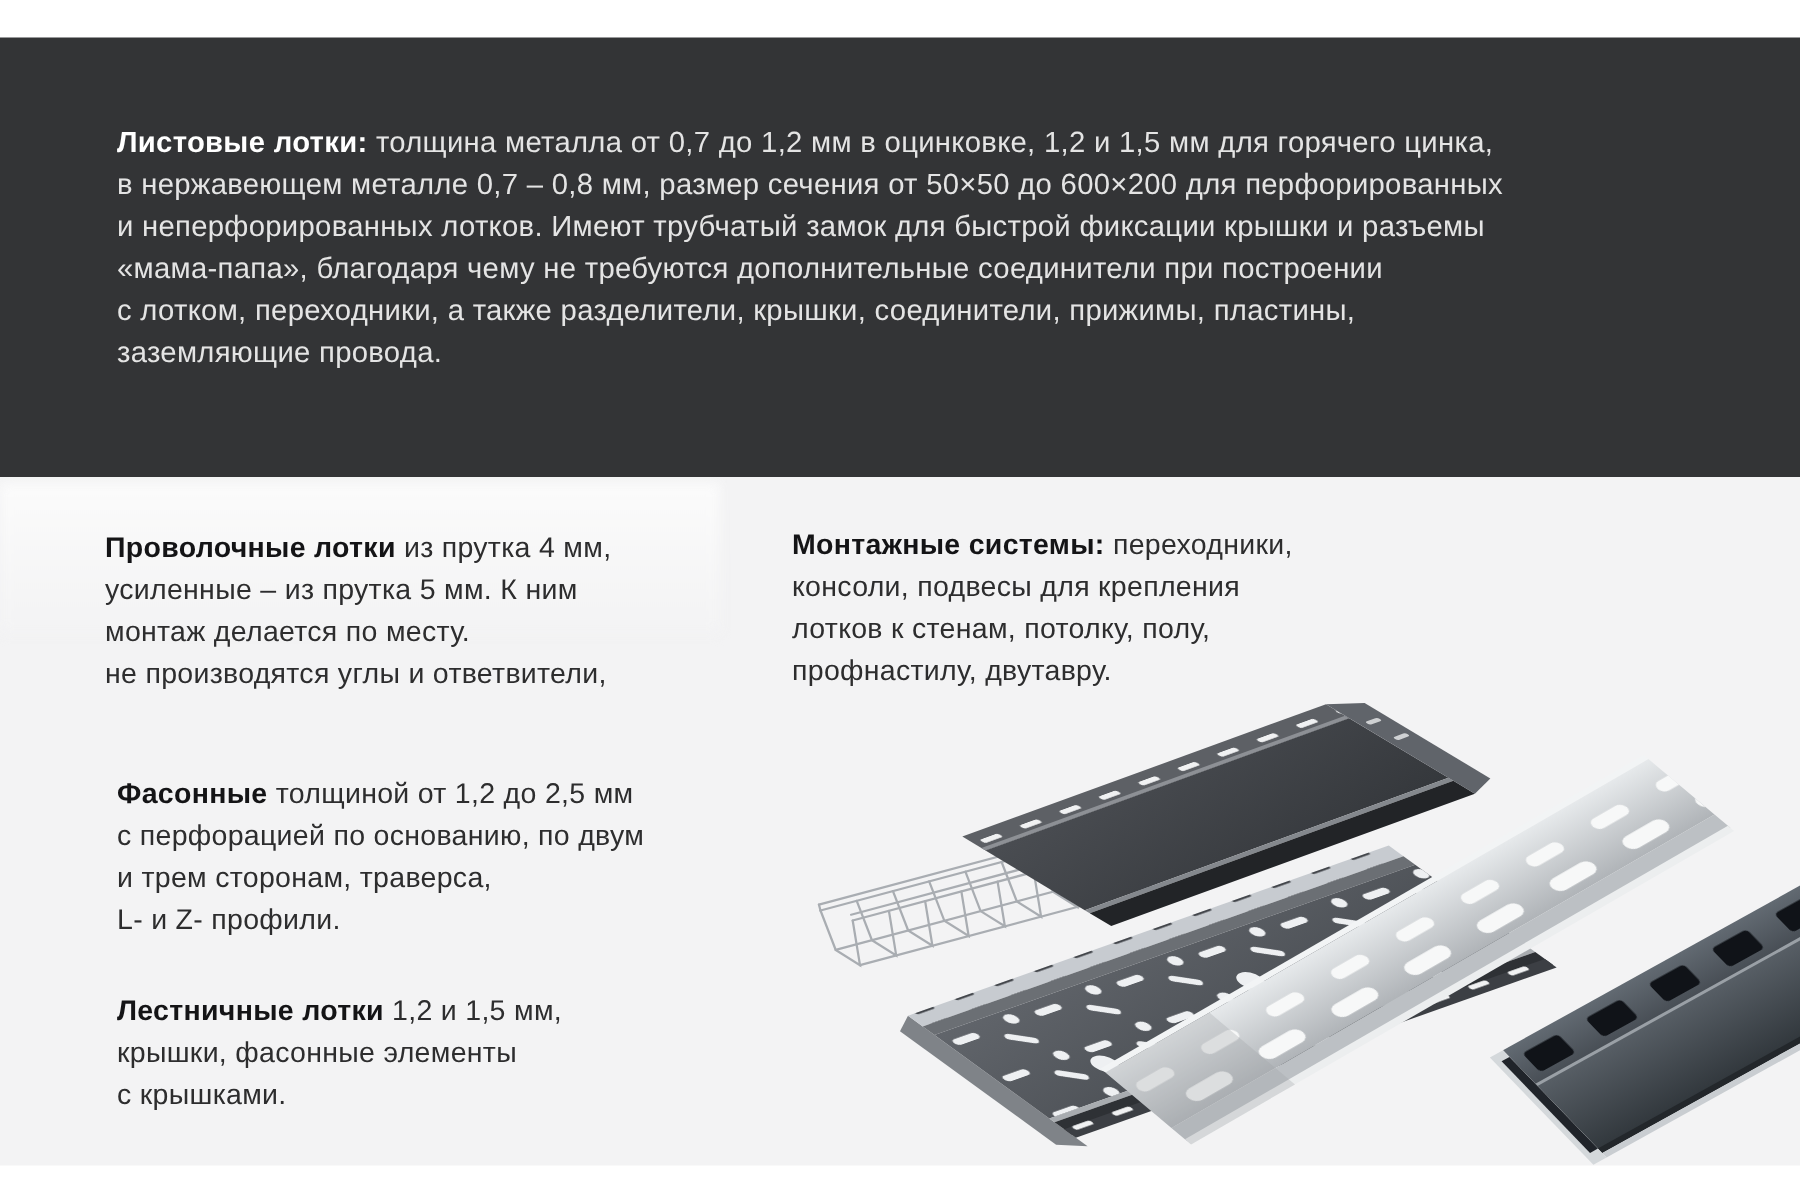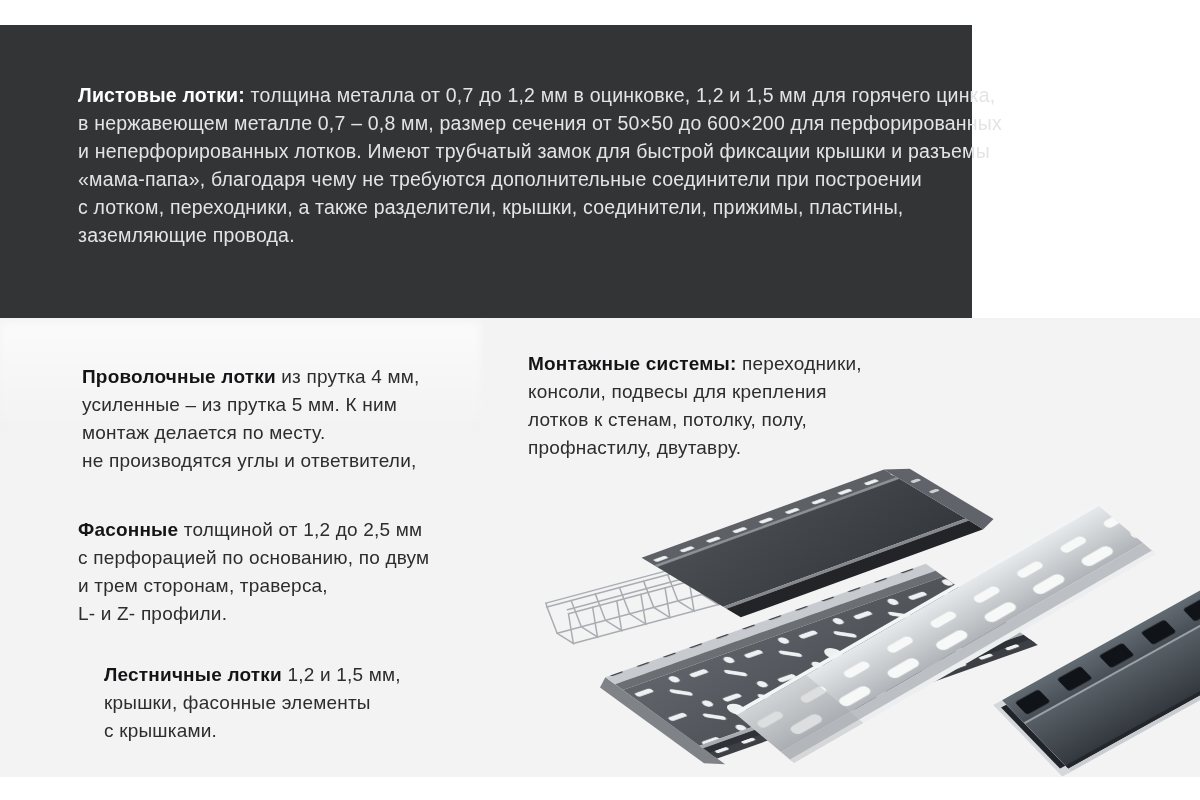--- a/index.html
+++ b/index.html
@@ -11,21 +11,21 @@
   .content-band{
     position:absolute;left:0;top:318px;width:1200px;height:459px;
     background:#f3f3f4;
   }
   .ghost-blur{
     position:absolute;left:0;top:322px;width:480px;height:100px;
     background:linear-gradient(#fbfbfb,#f3f3f4);
     filter:blur(4px);
   }
   .hero{
-    position:absolute;left:0;top:25px;width:972px;height:293px;
+    position:absolute;left:0;top:25px;width:1200px;height:293px;
     background:#333436;color:#e4e4e4;box-sizing:border-box;
     padding:56px 40px 0 78px;
     font-size:19.5px;line-height:28px;letter-spacing:.2px;
     font-weight:400;
   }
   .hero b{color:#ffffff;font-weight:700;}
   .rich-lines .line{white-space:nowrap;}
   .section{
     position:absolute;color:#2d2d2e;
     font-size:19px;line-height:28px;letter-spacing:.2px;
@@ -43,35 +43,35 @@
 
 <div class="hero rich-lines">
     <div class="line"><b>Листовые лотки:</b><span> толщина металла от 0,7 до 1,2 мм в оцинковке, 1,2 и 1,5 мм для горячего цинка,</span></div>
     <div class="line"><span>в нержавеющем металле 0,7 – 0,8 мм, размер сечения от 50×50 до 600×200 для перфорированных</span></div>
     <div class="line"><span>и неперфорированных лотков. Имеют трубчатый замок для быстрой фиксации крышки и разъемы</span></div>
     <div class="line"><span>«мама-папа», благодаря чему не требуются дополнительные соединители при построении</span></div>
     <div class="line"><span>с лотком, переходники, а также разделители, крышки, соединители, прижимы, пластины,</span></div>
     <div class="line"><span>заземляющие провода.</span></div>
   </div>
 
-<div class="section rich-lines" style="left:82px;top:352px;margin-top:11px;">
+<div class="section rich-lines" style="left:70px;top:352px;">
     <div class="line"><b>Проволочные лотки</b><span> из прутка 4 мм,</span></div>
     <div class="line"><span>усиленные – из прутка 5 мм. К ним</span></div>
     <div class="line"><span>монтаж делается по месту.</span></div>
     <div class="line"><span>не производятся углы и ответвители,</span></div>
   </div>
 
 <div class="section rich-lines" style="left:78px;top:516px;">
     <div class="line"><b>Фасонные</b><span> толщиной от 1,2 до 2,5 мм</span></div>
     <div class="line"><span>с перфорацией по основанию, по двум</span></div>
     <div class="line"><span>и трем сторонам, траверса,</span></div>
     <div class="line"><span>L- и Z- профили.</span></div>
   </div>
 
-<div class="section rich-lines" style="left:78px;top:661px;margin-left:26px;">
+<div class="section rich-lines" style="left:78px;top:661px;">
     <div class="line"><b>Лестничные лотки</b><span> 1,2 и 1,5 мм,</span></div>
     <div class="line"><span>крышки, фасонные элементы</span></div>
     <div class="line"><span>с крышками.</span></div>
   </div>
 
 <div class="section rich-lines" style="left:528px;top:350px;">
     <div class="line"><b>Монтажные системы:</b><span> переходники,</span></div>
     <div class="line"><span>консоли, подвесы для крепления</span></div>
     <div class="line"><span>лотков к стенам, потолку, полу,</span></div>
     <div class="line"><span>профнастилу, двутавру.</span></div>

